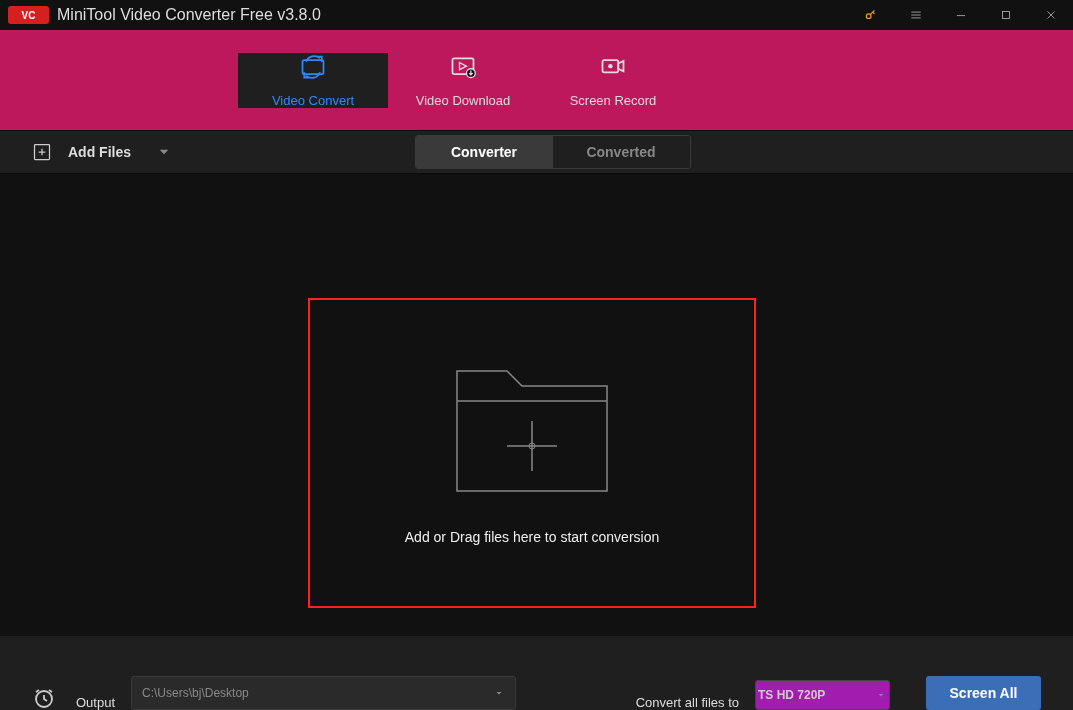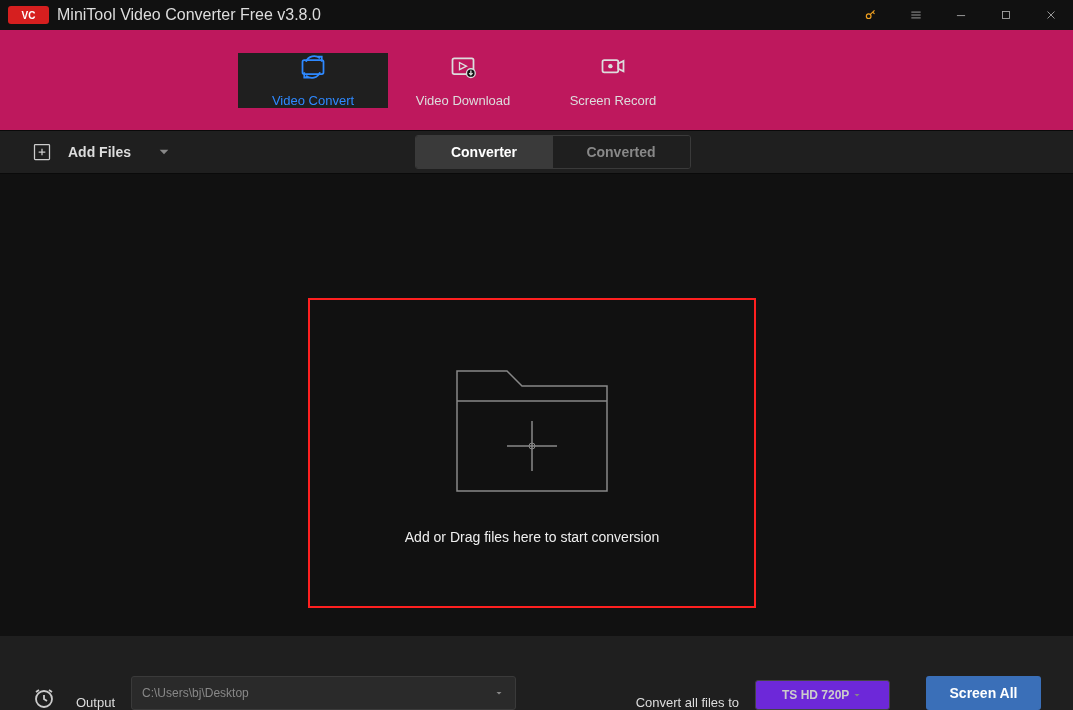--- a/index.html
+++ b/index.html
@@ -142,25 +142,25 @@
   border-radius: 3px;
   display: flex; align-items: center;
   padding: 16px 10px;
   font-size: 12px; color: #888;
 }
 .output-path-chevron { margin-left: auto; }
 .spacer { flex: 1; }
 .convert-label { font-size: 13px; color: #ddd; }
 .format-select {
   width: 135px; height: 30px;
-  background: #6d28d9;
+  background: #a21caf;
   border: 1px solid #444;
   border-radius: 3px;
   display: flex; align-items: center;
-  padding: 0 26px;
+  padding: 0 2px;
   font-size: 12px; color: #ccc; font-weight: 600;
 }
 .format-select-chevron { margin-left: auto; }
 .convert-all-btn {
   width: 115px; height: 34px;
   background: #3a6fb8;
   border-radius: 3px;
   display: flex; align-items: center; justify-content: center;
   font-size: 14px; font-weight: 600; color: #fff;
   cursor: pointer;

